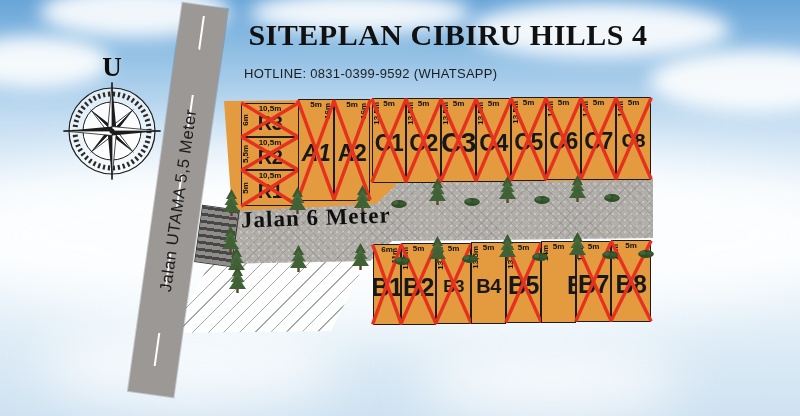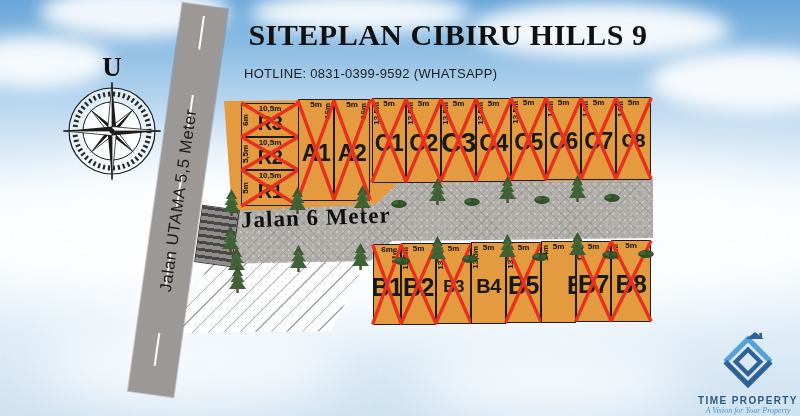--- a/index.html
+++ b/index.html
@@ -126,21 +126,21 @@
         <span class="dim-side left">5m</span>
         <span class="lot-name" style="font-size: 20px;">R1</span>
         <svg class="xmark" viewBox="0 0 100 100" preserveAspectRatio="none">
           <line x1="2" y1="2" x2="98" y2="98"></line>
           <line x1="98" y1="2" x2="2" y2="98"></line>
         </svg>
       </div>
       <div class="lot" style="left: 298px; top: 99px; width: 36px; height: 102px;">
         <span class="dim-top">5m</span>
         <span class="dim-side right">16m</span>
-        <span class="lot-name" style="font-size: 23px;">A1</span>
+        <span class="lot-name" style="font-size: 23px; font-style: italic;">A1</span>
         <svg class="xmark" viewBox="0 0 100 100" preserveAspectRatio="none">
           <line x1="2" y1="2" x2="98" y2="98"></line>
           <line x1="98" y1="2" x2="2" y2="98"></line>
         </svg>
       </div>
       <div class="lot" style="left: 334px; top: 99px; width: 36px; height: 102px;">
         <span class="dim-top">5m</span>
         <span class="dim-side right">16m</span>
         <span class="lot-name" style="font-size: 23px;">A2</span>
         <svg class="xmark" viewBox="0 0 100 100" preserveAspectRatio="none">
@@ -445,27 +445,16 @@
           <polygon points="0,48 4.5,0 0,0" fill="#fff" stroke="#1c1c1c" stroke-width=".8"></polygon>
         <polygon points="-48,0 0,-4.5 0,0" fill="#1c1c1c"></polygon>
           <polygon points="-48,0 0,4.5 0,0" fill="#fff" stroke="#1c1c1c" stroke-width=".8"></polygon>
         <polygon points="48,0 0,4.5 0,0" fill="#1c1c1c"></polygon>
           <polygon points="48,0 0,-4.5 0,0" fill="#fff" stroke="#1c1c1c" stroke-width=".8"></polygon>
         <circle r="2.6" fill="#1c1c1c"></circle>
       </g>
     </svg>
   </div>
 
-  <div class="title">SITEPLAN CIBIRU HILLS 9</div>
+  <div class="title">SITEPLAN CIBIRU HILLS 4</div>
   <div class="hotline">HOTLINE: 0831-0399-9592 (WHATSAPP)</div>
 
-  <div class="logo">
-    <svg width="56" height="58" viewBox="0 0 64 64">
-      <path d="M6 34 L32 8 L58 34" fill="none" stroke="var(--logo-light)" stroke-width="6"></path>
-      <path d="M58 34 L32 60 L6 34" fill="none" stroke="var(--logo-dark)" stroke-width="6"></path>
-      <path d="M18 34 L32 20 L46 34 L32 48 Z" fill="none" stroke="var(--logo-dark)" stroke-width="5"></path>
-      <polygon points="40,0 50,8 30,8" fill="var(--logo-dark)"></polygon>
-      <rect x="45" y="1" width="3" height="6" fill="var(--logo-dark)"></rect>
-    </svg>
-    <div class="logo-brand">TIME PROPERTY</div>
-    <div class="logo-tagline">A Vision for Your Property</div>
-  </div>
 </div>
 
 </body></html>

